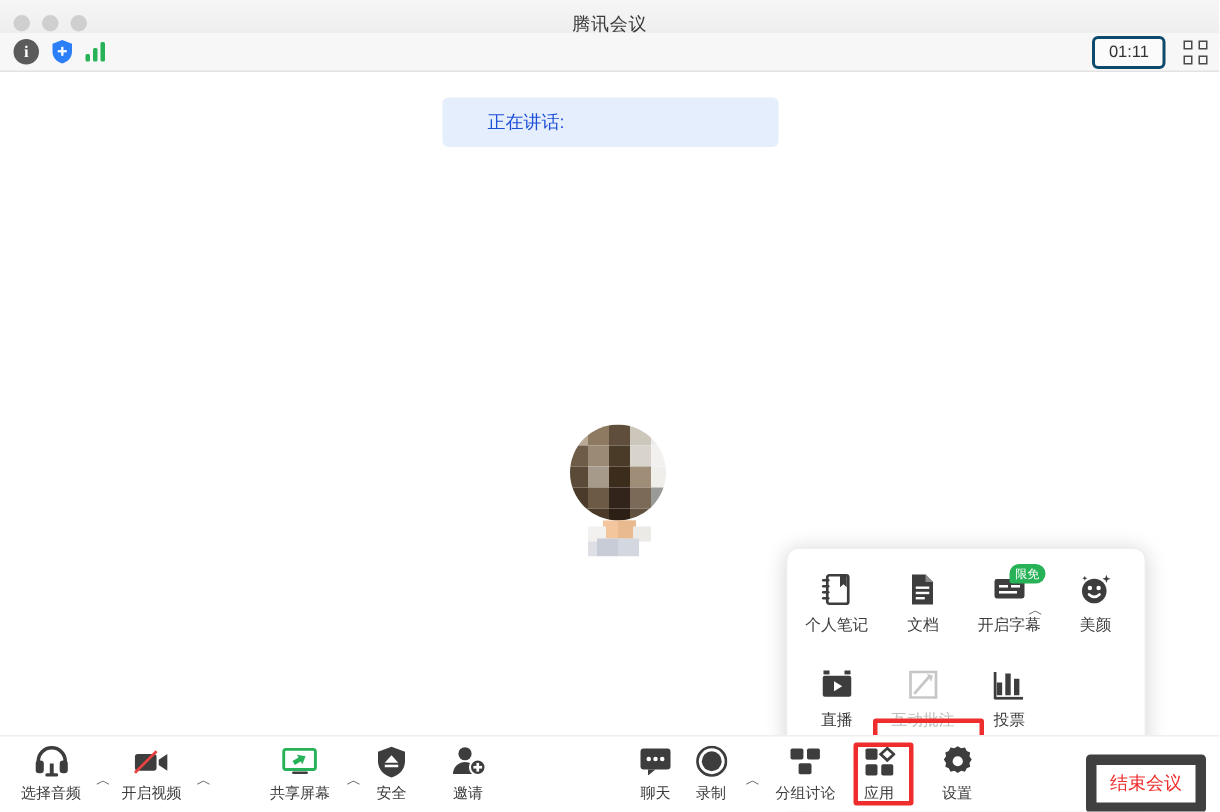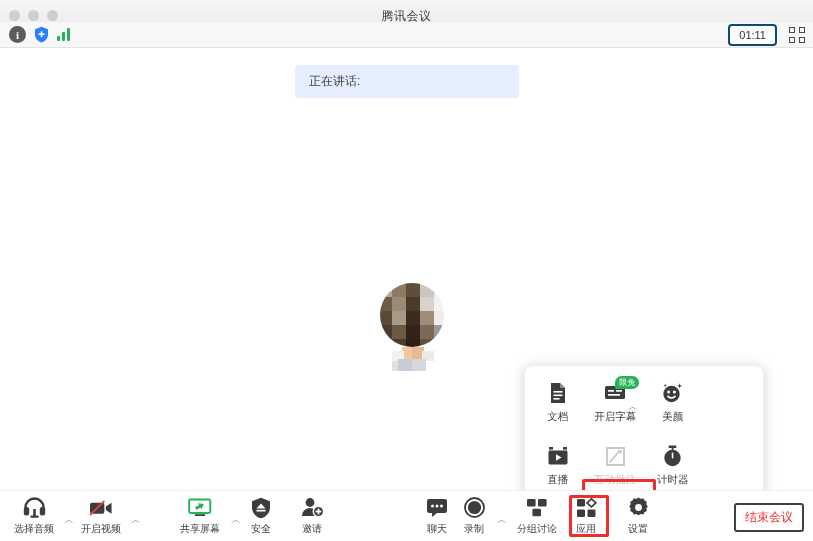--- a/index.html
+++ b/index.html
@@ -75,21 +75,21 @@
   .stage {
     position: absolute; left: 0; top: 49px; width: 813px; height: 441px;
     background: #ffffff;
   }
   .speaking-bar {
     position: absolute; left: 295px; top: 16px;
     width: 224px; height: 33px;
     background: #e4eefc; border-radius: 4px;
     display: flex; align-items: center;
   }
-  .speaking-bar .lbl { font-size: 12px; color: #404040; margin-left: 14px; }
+  .speaking-bar .lbl { font-size: 12px; color: #1d4ed8; margin-left: 30px; }
 
   .avatar {
     position: absolute; left: 378px; top: 234px;
     width: 68px; height: 88px;
   }
 
   
   .chatbar {
     position: absolute; left: 17px; top: 400px;
     width: 122px; height: 27px;
@@ -195,21 +195,21 @@
     margin-bottom: 3px;
   }
   .bb-lbl { font-size: 10px; color: #3d3d3d; white-space: nowrap; }
   .bb-chev {
     position: absolute; font-size: 10px; color: #555; top: 22px;
     font-family: "DejaVu Sans", sans-serif;
   }
 
   .endmeeting {
     position: absolute; right: 9px; top: 12px;
-    border: 2px solid #404040; border-radius: 3px;
+    border: 7px solid #404040; border-radius: 3px;
     color: #f02d2d; font-size: 12px;
     padding: 4px 9px; background: transparent;
     cursor: pointer; z-index: 3; margin-left: 28px;
   }
   #hl-apps-btn { left: 569px; top: 4px; width: 40px; height: 42px; }
 </style>
 </head>
 <body>
 
 <div id="app">
@@ -298,20 +298,33 @@
         <rect x="34" y="76" width="14" height="12" fill="#d3d7e0"></rect>
         <rect x="14" y="78" width="6" height="10" fill="#dddfe5"></rect>
       </svg>
     </div>
 
 
     <div class="apps-panel">
 
       <div class="apps-grid">
 
+        <div class="app-cell">
+          <div class="app-ico">
+            <svg width="21" height="22" viewBox="0 0 21 22">
+              <rect x="4.5" y="1.5" width="14" height="19" rx="1.4" fill="none" stroke="#3d3d3d" stroke-width="1.8"></rect>
+              <path d="M13 1.5 v8 l2.3-2 2.2 2 v-8" fill="#3d3d3d"></path>
+              <rect x="1" y="4" width="5" height="1.7" rx=".8" fill="#3d3d3d"></rect>
+              <rect x="1" y="8" width="5" height="1.7" rx=".8" fill="#3d3d3d"></rect>
+              <rect x="1" y="12" width="5" height="1.7" rx=".8" fill="#3d3d3d"></rect>
+              <rect x="1" y="16" width="5" height="1.7" rx=".8" fill="#3d3d3d"></rect>
+            </svg>
+          </div>
+          <div class="app-lbl">个人笔记</div>
+        </div>
 
         <div class="app-cell">
           <div class="app-ico">
             <svg width="18" height="22" viewBox="0 0 18 22">
               <path d="M2 1 h9 l5 5 v15 H2 Z" fill="#3d3d3d"></path>
               <path d="M11 1 v5 h5 Z" fill="#8c8c8c"></path>
               <rect x="4.5" y="9" width="9" height="1.6" fill="#fff"></rect>
               <rect x="4.5" y="12.5" width="9" height="1.6" fill="#fff"></rect>
               <rect x="4.5" y="16" width="6" height="1.6" fill="#fff"></rect>
             </svg>
@@ -366,32 +379,33 @@
           <div class="app-ico">
             <svg width="21" height="21" viewBox="0 0 21 21">
               <path d="M2 2 h17 v17 H2 Z" fill="none" stroke="#c7c7c7" stroke-width="1.8"></path>
               <path d="M4.5 16.5 L15 4.5" stroke="#c7c7c7" stroke-width="1.8"></path>
               <path d="M13 3.2 l4 1.3 -1.3 4 Z" fill="#c7c7c7"></path>
             </svg>
           </div>
           <div class="app-lbl">互动批注</div>
         </div>
 
-
-        <div class="app-cell">
-          <div class="app-ico">
-            <svg width="21" height="22" viewBox="0 0 21 22">
-              <rect x="6.5" y="0.5" width="8" height="2.4" rx="1" fill="#3d3d3d"></rect>
-              <circle cx="10.5" cy="13" r="8.2" fill="#3d3d3d"></circle>
-              <rect x="9.7" y="3" width="1.8" height="3" fill="#3d3d3d"></rect>
-              <rect x="9.8" y="7.5" width="1.5" height="6" rx=".7" fill="#fff"></rect>
-            </svg>
-          </div>
-          <div class="app-lbl">计时器</div>
-        </div>
+        <div class="app-cell">
+          <div class="app-ico">
+            <svg width="21" height="21" viewBox="0 0 21 21">
+              <rect x="2.5" y="9" width="3.6" height="8.5" fill="#3d3d3d"></rect>
+              <rect x="8.2" y="3" width="3.6" height="14.5" fill="#3d3d3d"></rect>
+              <rect x="14" y="6.5" width="3.6" height="11" fill="#3d3d3d"></rect>
+              <rect x="1" y="18.6" width="19" height="1.8" fill="#3d3d3d"></rect>
+              <rect x="0.5" y="2" width="1.8" height="18" fill="#3d3d3d"></rect>
+            </svg>
+          </div>
+          <div class="app-lbl">投票</div>
+        </div>
+
       </div>
 
       <div class="divider-row">
         <div class="divider-lbl">扩展应用</div>
       </div>
 
       <div class="apps-grid-2">
 
         <div class="app-cell">
           <div class="app-ico">

